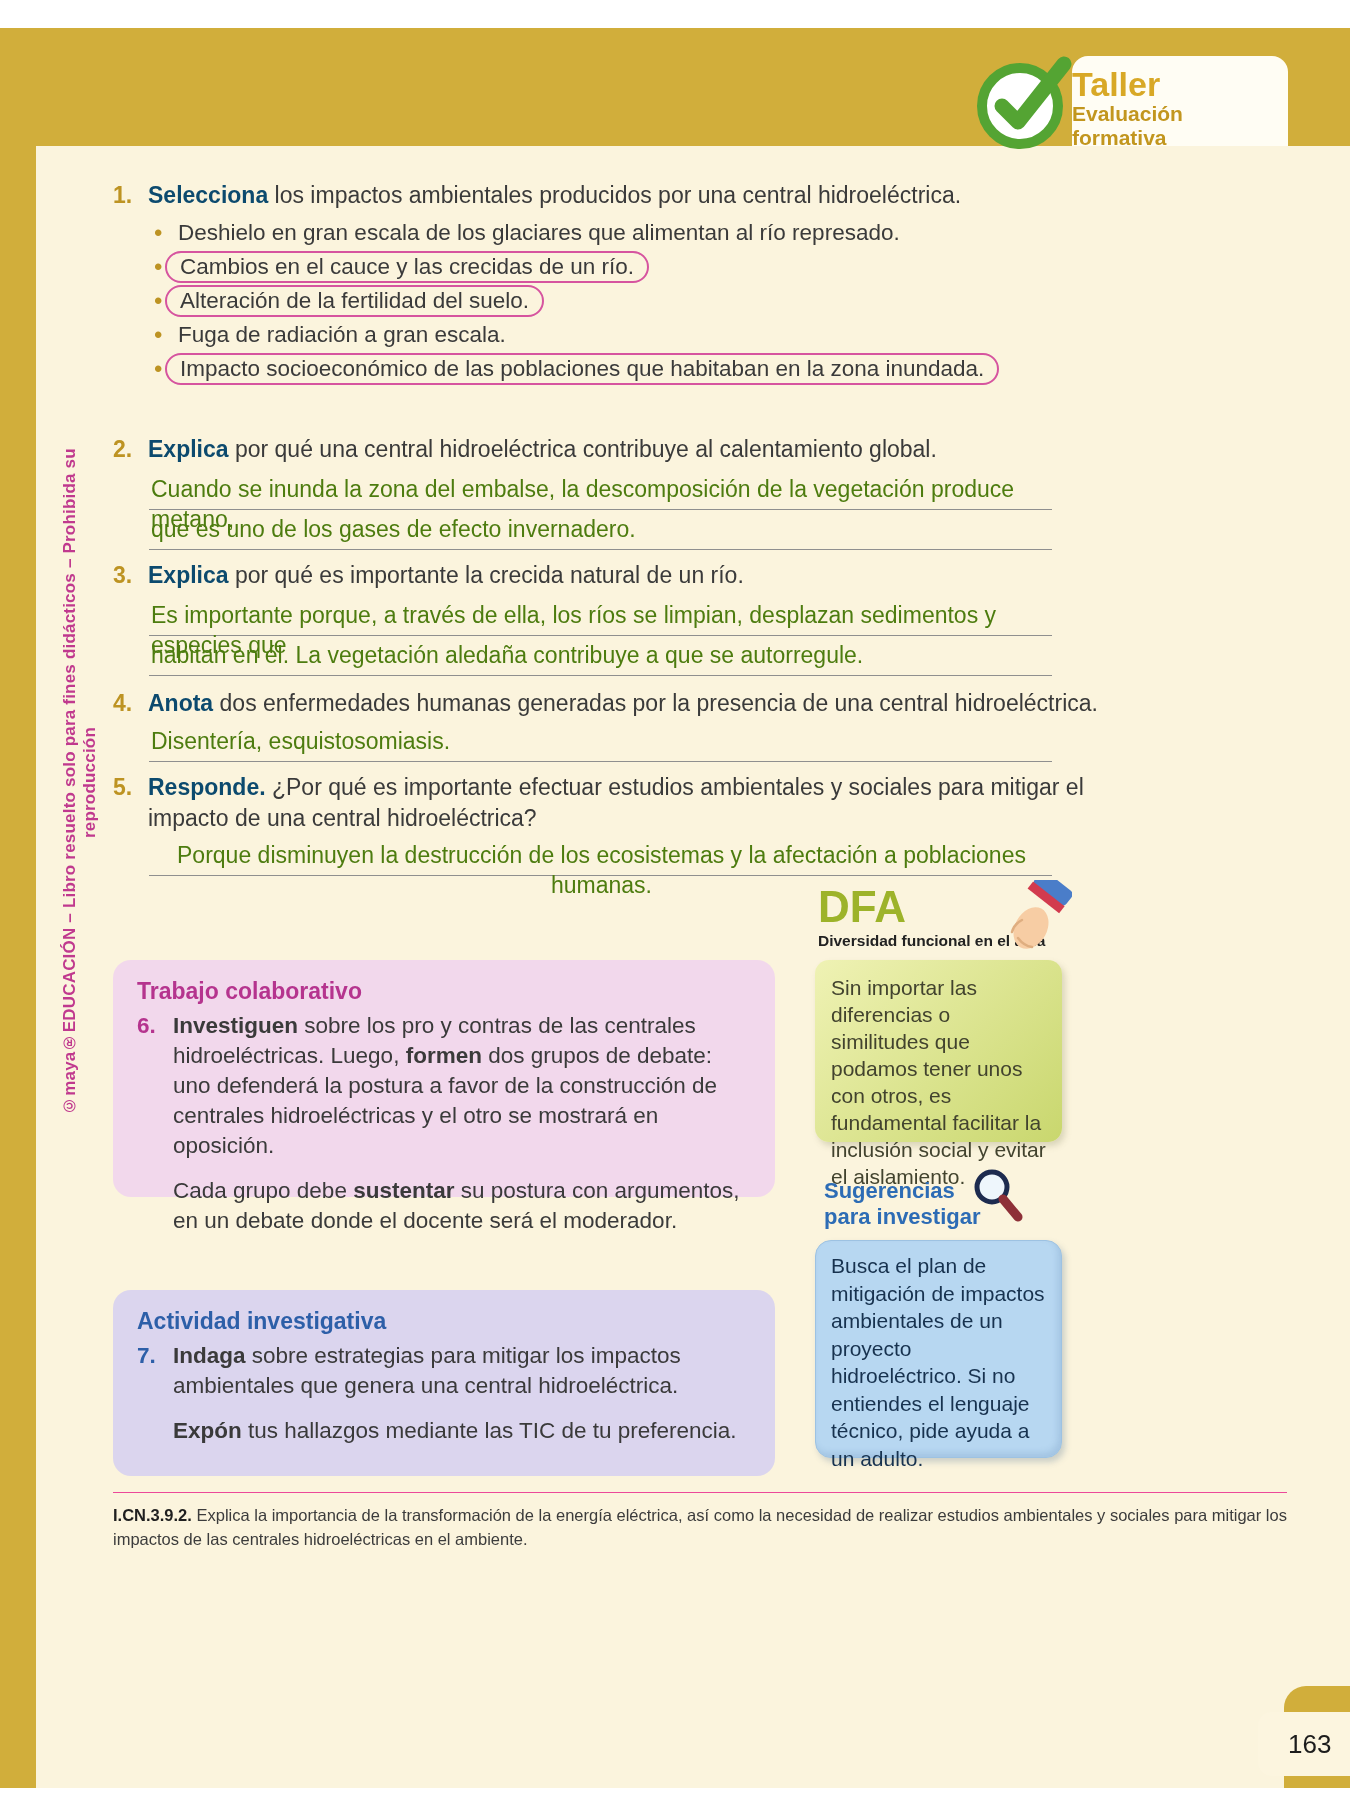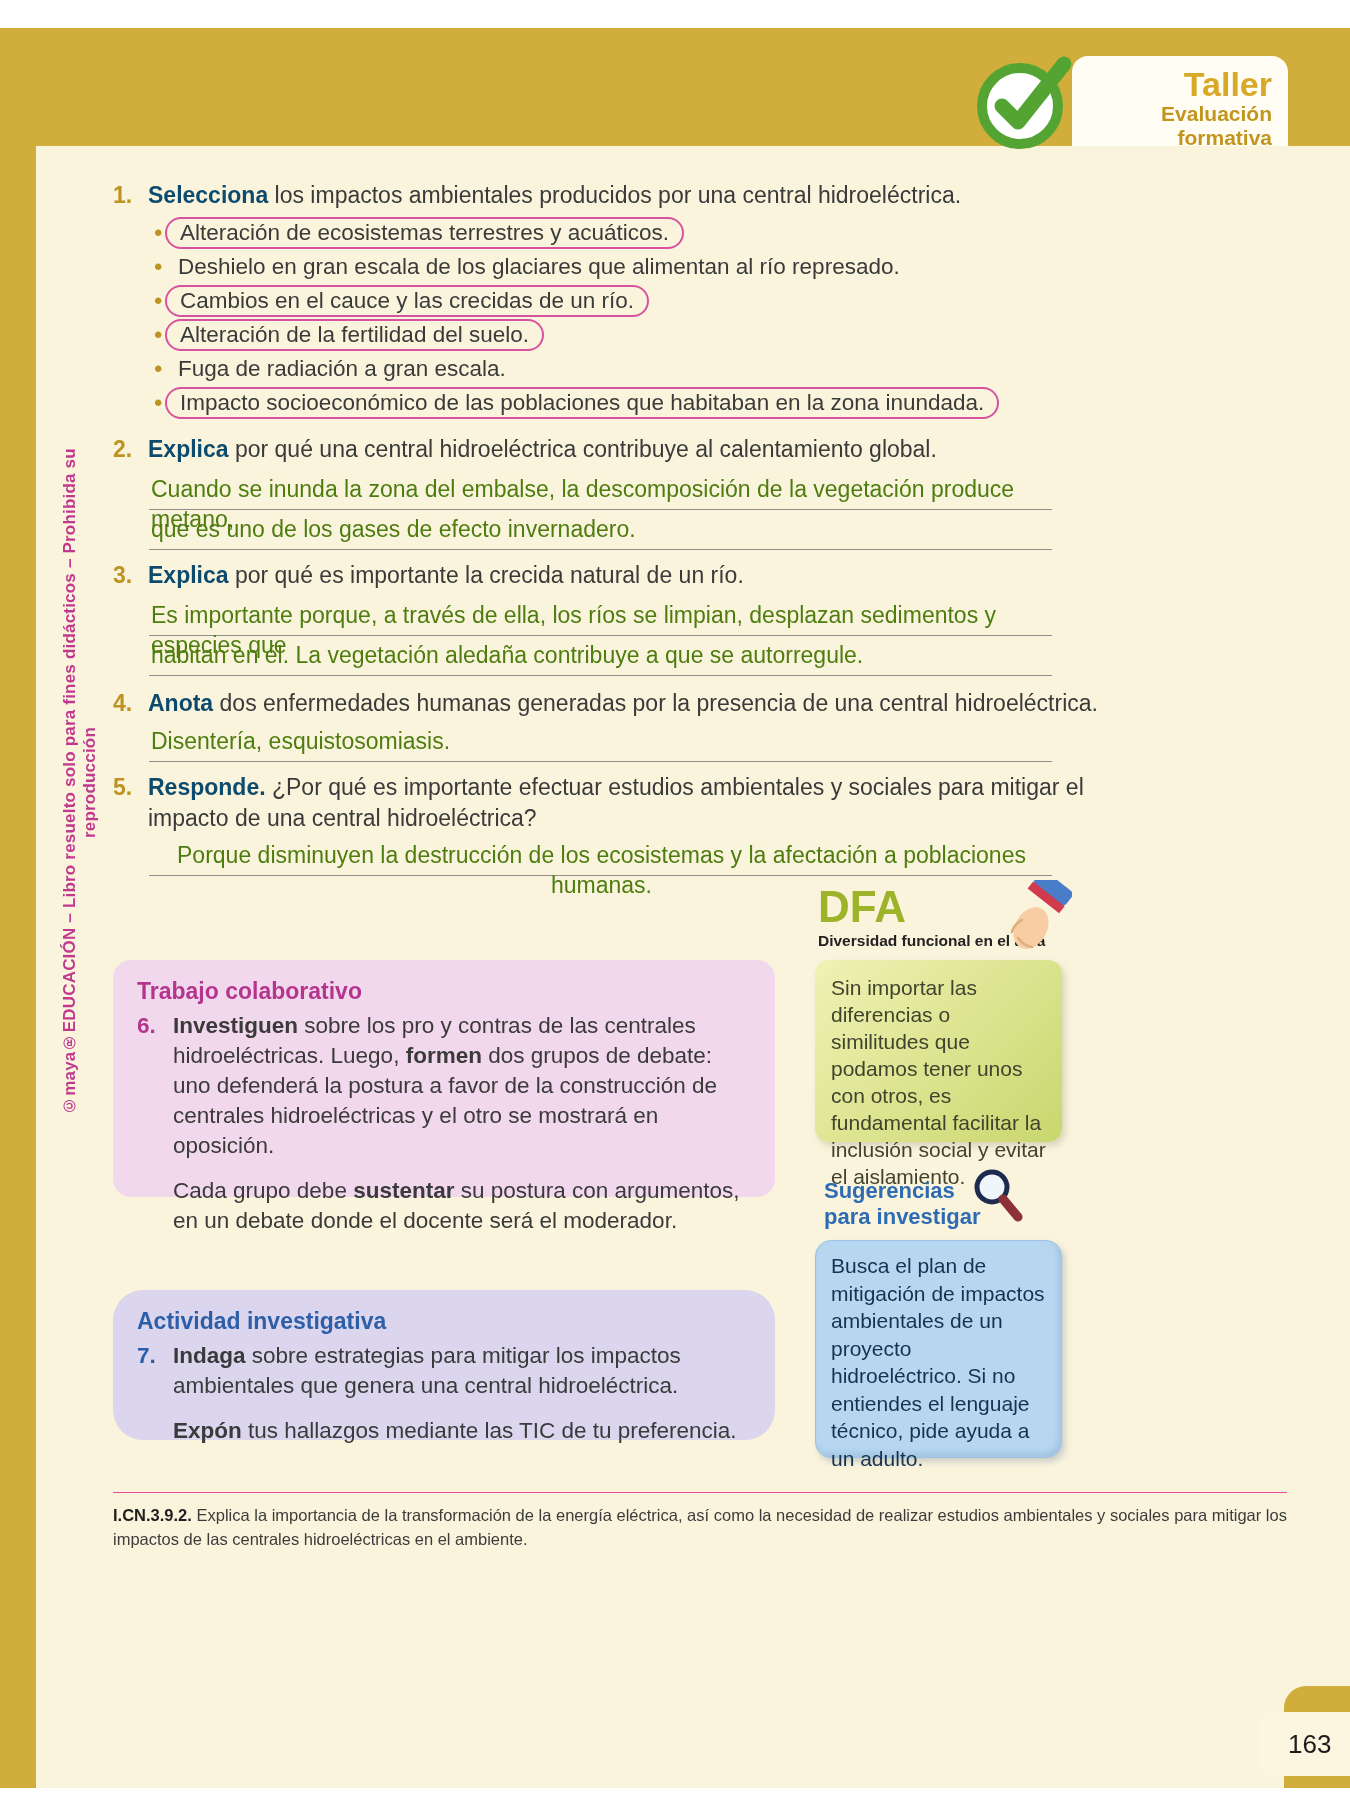--- a/index.html
+++ b/index.html
@@ -6,21 +6,21 @@
   body { background:#ffffff; font-family:"Liberation Sans", sans-serif; }
   .page { position:relative; width:1350px; height:1800px; background:#ffffff; overflow:hidden; }
 
   
   .band       { position:absolute; left:0; top:28px; width:1350px; height:118px; background:#d1ae3b; }
   .left-strip { position:absolute; left:0; top:28px; width:36px;  height:1760px; background:#d1ae3b; }
   .content-bg { position:absolute; left:36px; top:146px; width:1314px; height:1642px; background:#fbf4dd; }
 
   
   .header-card { position:absolute; left:1072px; top:56px; width:216px; height:90px; background:#fffdf4;
-                 border-radius:16px 16px 0 0; text-align:right; padding:10px 16px 0 0; z-index:2; }
+                 border-radius:16px 16px 0 0; text-align:left; padding:10px 16px 0 0; z-index:2; }
   .taller { font-size:34px; font-weight:bold; color:#d8a826; line-height:36px; }
   .eval   { font-size:21px; font-weight:bold; color:#c2961e; line-height:24px; }
   .check  { position:absolute; left:972px; top:50px; width:104px; height:104px; z-index:3; }
 
   
   .vnote { position:absolute; left:60px; top:416px; width:38px; height:732px;
            writing-mode:vertical-rl; transform:rotate(180deg);
            font-size:17px; font-weight:bold; color:#c0398e; text-align:center; letter-spacing:.2px; }
 
   
@@ -34,21 +34,21 @@
   .circled { display:inline-block; border:2px solid #d6549f; border-radius:24px; padding:0 13px;
              margin-left:-13px; line-height:28px; }
 
   .ans { position:absolute; left:149px; width:903px; }
   .ans .line { font-size:23px; color:#4d7c0f; height:36px; line-height:30px;
                border-bottom:1.5px solid #8f8f8f; margin-bottom:4px; padding-left:2px; }
 
   
   .actbox { position:absolute; left:113px; width:662px; border-radius:18px; padding:18px 26px 18px 24px; }
   .collab   { top:960px;  height:237px; background:#f2d8ec; }
-  .research { top:1290px; height:150px; background:#dbd5ee;border-radius:30px; }
+  .research { top:1290px; height:186px; background:#dbd5ee; }
   .box-head { font-size:23px; font-weight:bold; }
   .collab .box-head   { color:#b5348e; }
   .research .box-head { color:#2d5fa8; }
   .box-item { display:flex; margin-top:6px; font-size:22.5px; line-height:30px; color:#3a3a3a; }
   .box-num  { width:36px; flex-shrink:0; font-weight:bold; }
   .collab .box-num   { color:#b5348e; }
   .research .box-num { color:#2d5fa8; }
   .box-p2 { margin-top:15px; margin-left:36px; font-size:22.5px; line-height:30px; color:#3a3a3a; }
 
   
@@ -95,21 +95,20 @@
     <path d="M30 56 L46 72 L92 14" fill="none" stroke="#54a433" stroke-width="15" stroke-linecap="round" stroke-linejoin="round"></path>
   </svg>
 
   <div class="vnote">©maya®EDUCACIÓN – Libro resuelto solo para fines didácticos – Prohibida su reproducción</div>
 
   <div class="qhead" style="top:180px; width:1100px;">
     <span class="qnum">1.</span>
     <span><span class="qverb">Selecciona</span><span> los impactos ambientales producidos por una central hidroeléctrica.</span></span>
   </div>
   <ul class="opts">
-    <li><span class="circled">Alteración de ecosistemas terrestres y acuáticos.</span></li>
     <li><span>Deshielo en gran escala de los glaciares que alimentan al río represado.</span></li>
     <li><span class="circled">Cambios en el cauce y las crecidas de un río.</span></li>
     <li><span class="circled">Alteración de la fertilidad del suelo.</span></li>
     <li><span>Fuga de radiación a gran escala.</span></li>
     <li><span class="circled">Impacto socioeconómico de las poblaciones que habitaban en la zona inundada.</span></li>
   </ul>
 
   <div class="qhead" style="top:434px; width:1100px;">
     <span class="qnum">2.</span>
     <span><span class="qverb">Explica</span><span> por qué una central hidroeléctrica contribuye al calentamiento global.</span></span>

